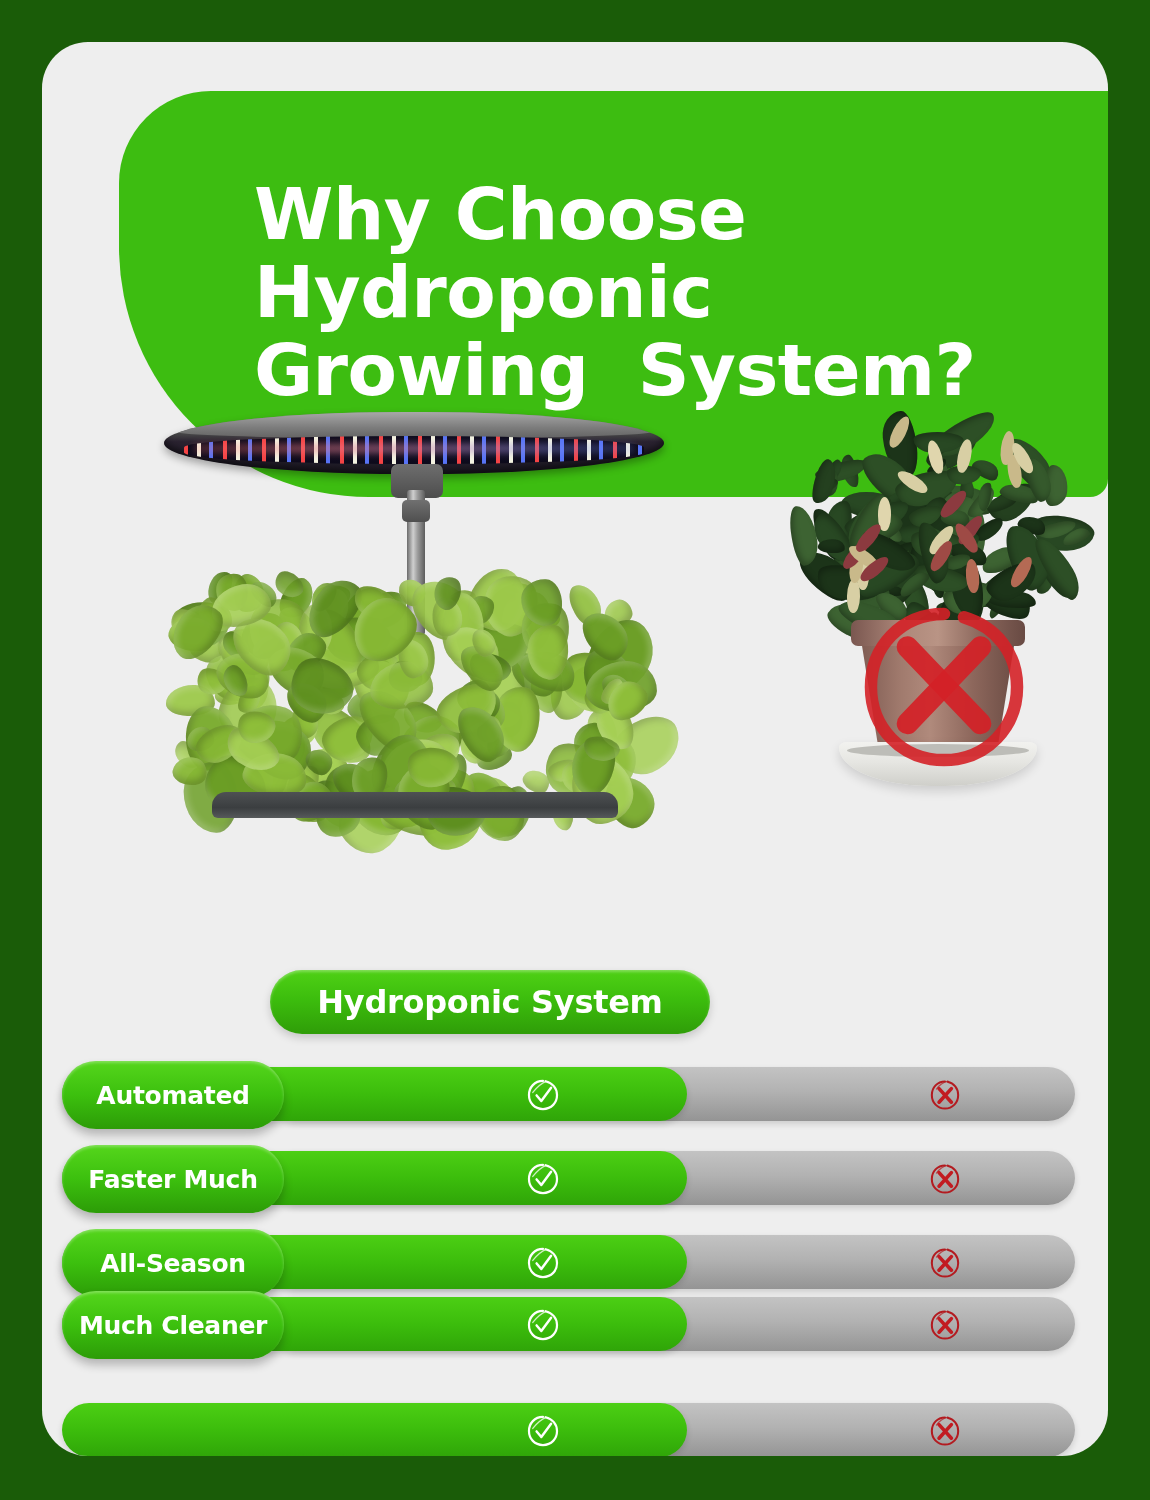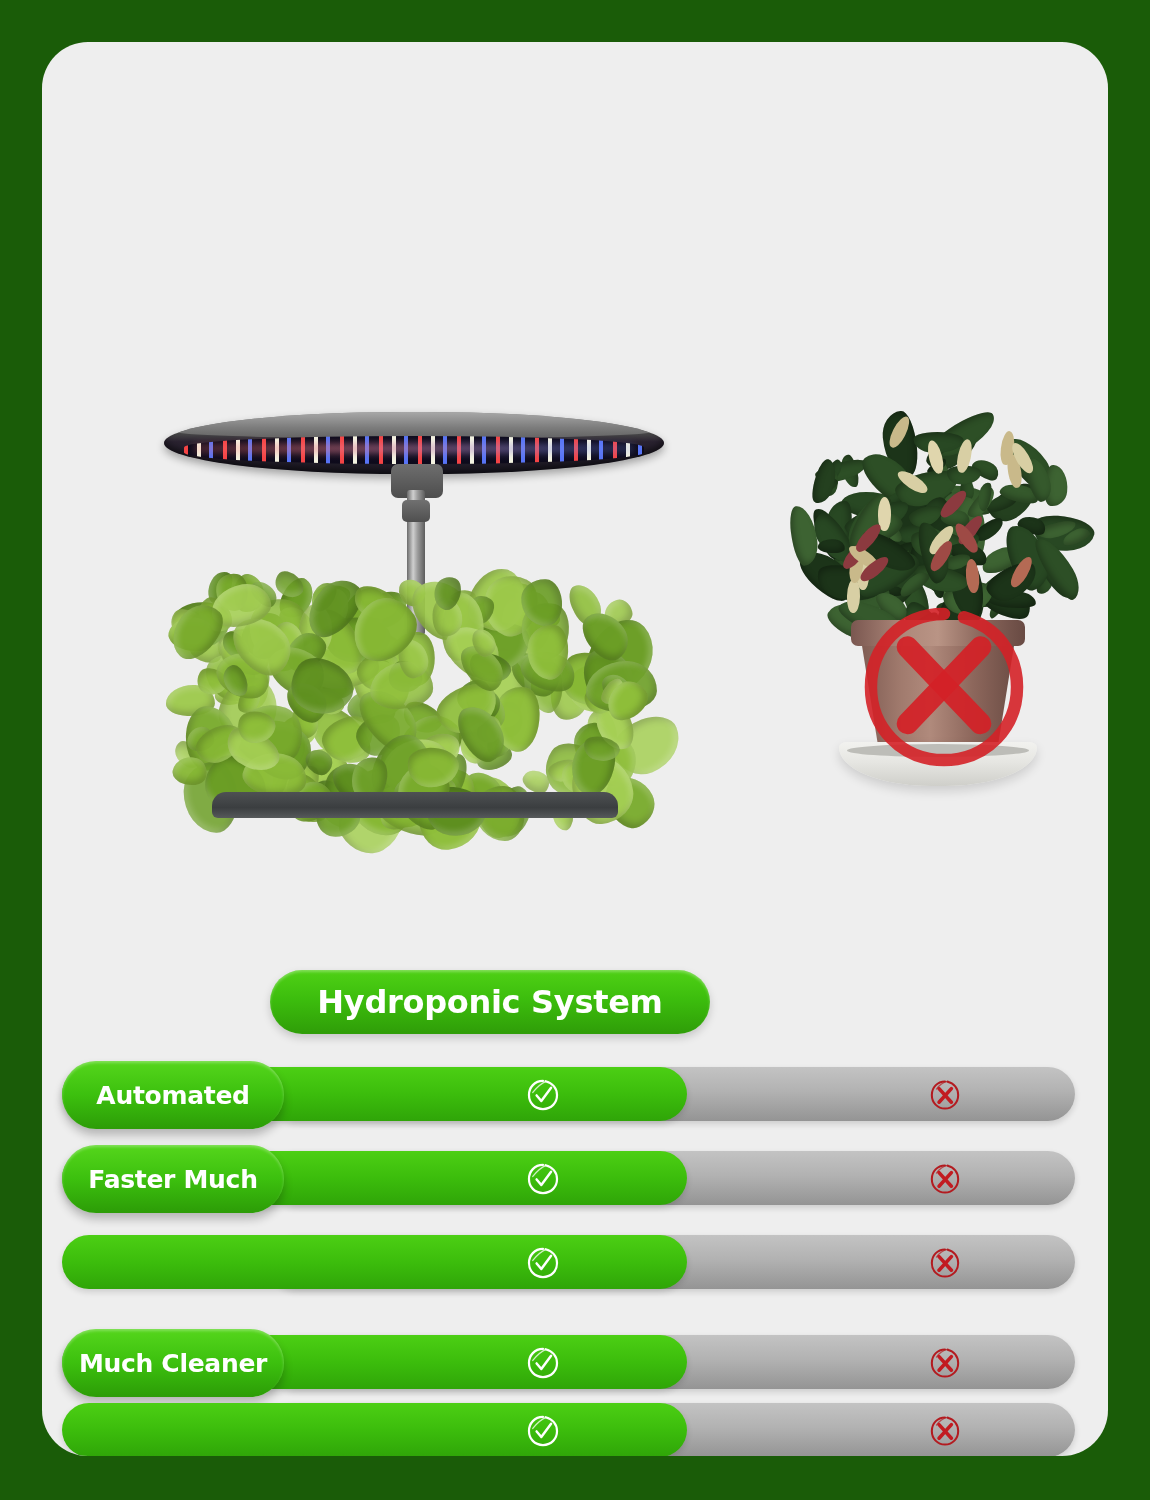--- a/index.html
+++ b/index.html
@@ -261,20 +261,25 @@
   }
   .cell-cross {
     position: absolute; left: 886px; top: 13px; width: 34px; height: 34px;
   }
 </style>
 </head>
 <body>
 
 <div class="card">
 
+  <div class="banner">
+    <div class="banner-title">Why Choose
+Hydroponic
+Growing  System?</div>
+  </div>
 
   <div class="photo-stage">
 
     <div class="hydro">
 
       <div class="led-bar">
         <div class="led-top"></div>
         <div class="led-strip"></div>
         <div class="led-glow"></div>
       </div>
@@ -711,35 +716,38 @@
     <path d="M20 4 C11 4 4.5 11 4.5 20 C4.5 29 11 36 20 36
              C29 36 35.5 29 35.5 20 C35.5 12.5 30.5 6 23 4.4" fill="none" stroke="#b31b20" stroke-width="2.4" stroke-linecap="round"></path>
     <path d="M10 13 C13 8.5 17.5 5 23.5 3.6" fill="none" stroke="#b31b20" stroke-width="1.5" stroke-linecap="round" opacity=".7"></path>
     <path d="M13 12.5 L27.5 28.5" stroke="#c21b21" stroke-width="4.2" stroke-linecap="round"></path>
     <path d="M27.5 12.5 L13 28.5" stroke="#c21b21" stroke-width="4.2" stroke-linecap="round"></path>
   </svg></div>
         </div>
         <div class="row" style="top: 306px;">
           <div class="row-gray"></div>
           <div class="row-green"></div>
+          <div class="row-label">
+            <span>All-Season</span>
+          </div>
           <div class="cell-check"><svg viewBox="0 0 40 40" width="34" height="34">
     <path d="M20 3.5 C10 3.5 3.5 11 3.5 20 C3.5 29 10 36.5 20 36.5
              C30 36.5 36.5 29 36.5 20 C36.5 12 31 5.5 23 3.8" fill="none" stroke="#ffffff" stroke-width="2.6" stroke-linecap="round"></path>
     <path d="M8 17 C12 12 17 6.5 24 4" fill="none" stroke="#ffffff" stroke-width="1.6" stroke-linecap="round" opacity=".75"></path>
     <path d="M12.5 20.5 L18 27 L29.5 11.5" fill="none" stroke="#ffffff" stroke-width="2.9" stroke-linecap="round" stroke-linejoin="round"></path>
   </svg></div>
           <div class="cell-cross"><svg viewBox="0 0 40 40" width="34" height="34">
     <path d="M20 4 C11 4 4.5 11 4.5 20 C4.5 29 11 36 20 36
              C29 36 35.5 29 35.5 20 C35.5 12.5 30.5 6 23 4.4" fill="none" stroke="#b31b20" stroke-width="2.4" stroke-linecap="round"></path>
     <path d="M10 13 C13 8.5 17.5 5 23.5 3.6" fill="none" stroke="#b31b20" stroke-width="1.5" stroke-linecap="round" opacity=".7"></path>
     <path d="M13 12.5 L27.5 28.5" stroke="#c21b21" stroke-width="4.2" stroke-linecap="round"></path>
     <path d="M27.5 12.5 L13 28.5" stroke="#c21b21" stroke-width="4.2" stroke-linecap="round"></path>
   </svg></div>
         </div>
-        <div class="row" style="top: 406px;">
+        <div class="row" style="top: 368px;">
           <div class="row-gray"></div>
           <div class="row-green"></div>
           <div class="row-label">
             <span>Much Cleaner</span>
           </div>
           <div class="cell-check"><svg viewBox="0 0 40 40" width="34" height="34">
     <path d="M20 3.5 C10 3.5 3.5 11 3.5 20 C3.5 29 10 36.5 20 36.5
              C30 36.5 36.5 29 36.5 20 C36.5 12 31 5.5 23 3.8" fill="none" stroke="#ffffff" stroke-width="2.6" stroke-linecap="round"></path>
     <path d="M8 17 C12 12 17 6.5 24 4" fill="none" stroke="#ffffff" stroke-width="1.6" stroke-linecap="round" opacity=".75"></path>
     <path d="M12.5 20.5 L18 27 L29.5 11.5" fill="none" stroke="#ffffff" stroke-width="2.9" stroke-linecap="round" stroke-linejoin="round"></path>

